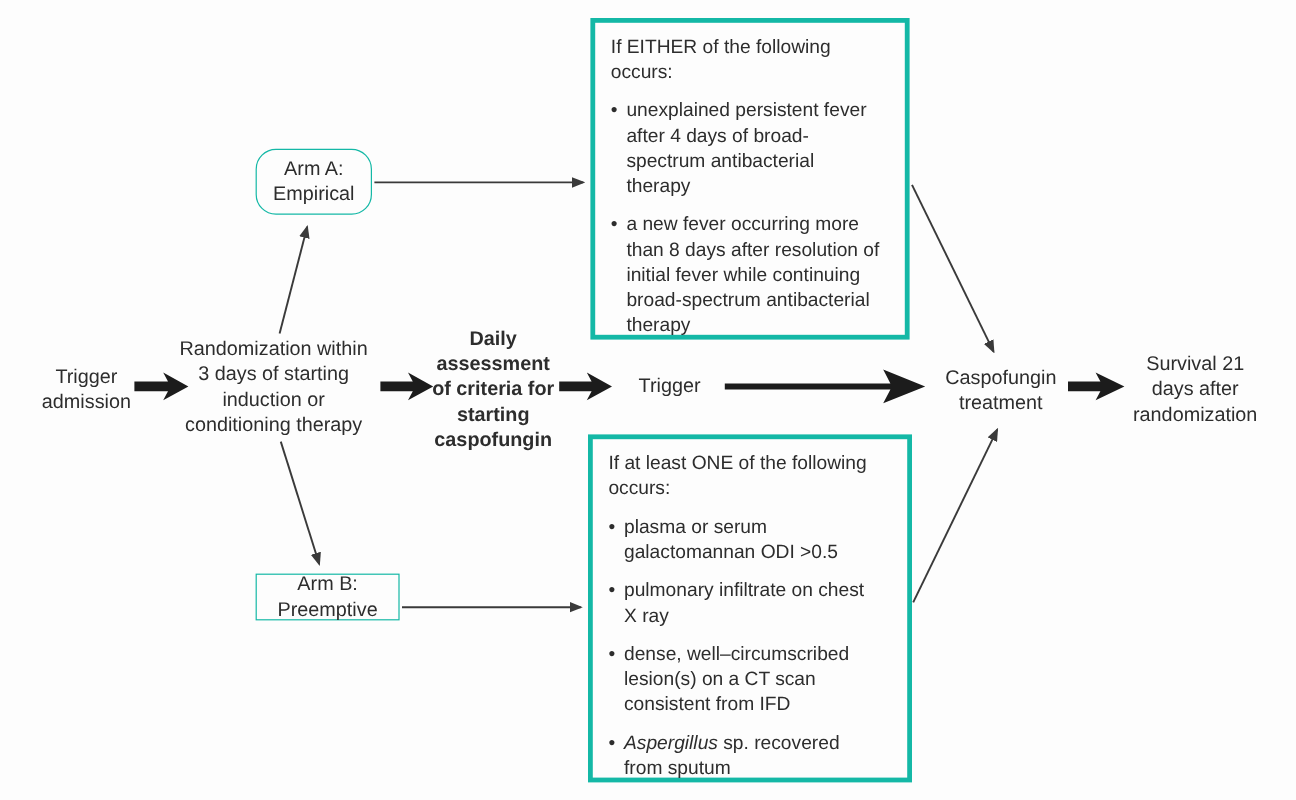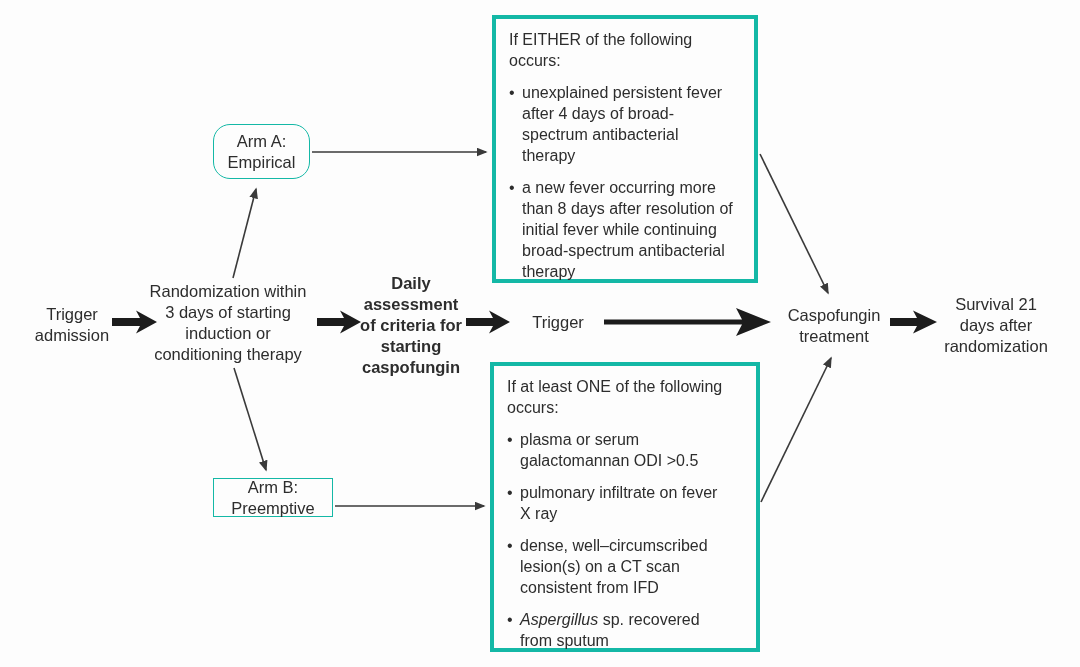--- a/index.html
+++ b/index.html
@@ -147,21 +147,21 @@
   <div class="box criteria-box" style="left:490px; top:362px; width:270px; height:290px;">
     <div class="criteria-heading">If at least ONE of the following
 occurs:</div>
     <div class="bullet">
       <span class="dot">•</span>
       <span class="btxt">plasma or serum
 galactomannan ODI &gt;0.5</span>
     </div>
     <div class="bullet">
       <span class="dot">•</span>
-      <span class="btxt">pulmonary infiltrate on fever
+      <span class="btxt">pulmonary infiltrate on chest
 X ray</span>
     </div>
     <div class="bullet">
       <span class="dot">•</span>
       <span class="btxt">dense, well–circumscribed
 lesion(s) on a CT scan
 consistent from IFD</span>
     </div>
     <div class="bullet">
       <span class="dot">•</span>

